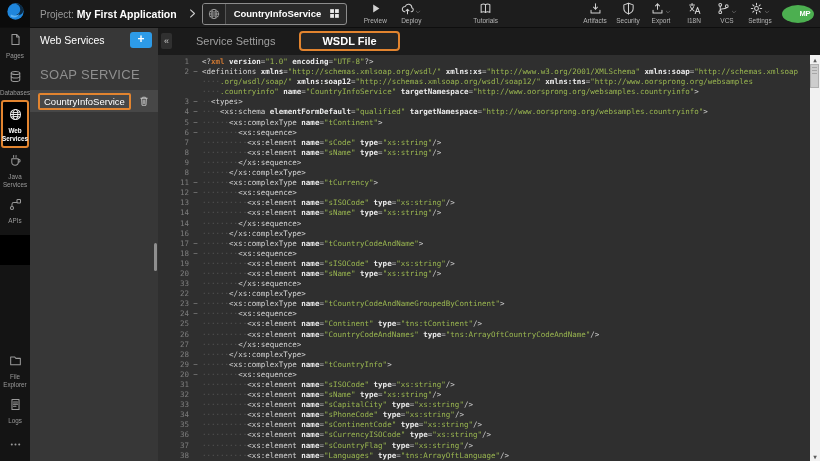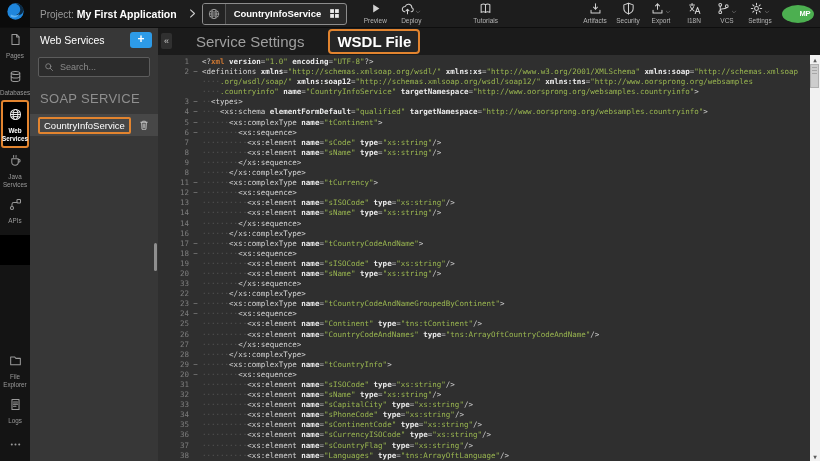--- a/index.html
+++ b/index.html
@@ -52,23 +52,23 @@
   .pitem{height:22px;background:#474747;display:flex;align-items:center;padding:0 8px;
          justify-content:space-between;cursor:pointer;}
   .pitem .pbox{border:2px solid #e2842f;border-radius:2px;padding:1px 4px;color:#fff;font-size:9.5px;}
   .trash{color:#c0c0c0;display:flex;cursor:pointer;}
   .pscroll{position:absolute;right:1px;top:216px;width:3px;height:28px;background:#8f8f8f;border-radius:2px;}
   
   .main{position:absolute;top:27px;left:158px;right:0;bottom:0;background:#1b1b1b;}
   .tabbar{height:28px;display:flex;align-items:center;padding-left:3px;}
   .collapse{width:11px;height:16px;background:#303030;color:#c8c8c8;font-size:9px;display:flex;
             align-items:center;justify-content:center;border-radius:2px;cursor:pointer;flex:none;}
-  .tab{font-size:15px;color:#9f9f9f;padding:3px 10px;margin-left:14px;cursor:pointer;white-space:nowrap;}
+  .tab{font-size:11px;color:#9f9f9f;padding:3px 10px;margin-left:14px;cursor:pointer;white-space:nowrap;}
   .tab.active{color:#fff;font-weight:bold;border:2px solid #e2842f;border-radius:4px;background:#262626;
-              padding:2px 7px;}
+              padding:2px 21px;}
   .editor{position:absolute;top:28px;left:0;right:0;bottom:0;background:#2f2f2f;overflow:hidden;
           font-family:"DejaVu Sans Mono",monospace;font-size:7.5px;line-height:10.1px;}
   .codewrap{position:absolute;top:2px;left:0;right:10px;bottom:0;overflow:hidden;}
   .crow{display:flex;height:10.1px;white-space:pre;}
   .gut{width:44px;flex:none;display:flex;justify-content:flex-end;color:#7d7d7d;}
   .gut .num{width:26px;text-align:right;}
   .gut .fold{width:13px;color:#8a8a8a;text-align:center;}
   .codeln{flex:1;overflow:hidden;}
   .tk-ws{color:#555;} .tk-str{color:#9ab750;} .tk-a{color:#ececec;font-weight:bold;}
   .tk-tag{color:#d6d6d6;} .tk-p{color:#c9c9c9;} .tk-e{color:#9e9e9e;} .tk-pi{color:#cf7832;font-weight:bold;}
@@ -310,27 +310,20 @@
               </g>
             </svg></span>
       </div>
     </div>
   </div>
 
   <div class="panel">
     <div class="phead">
       <span class="ptitle">Web Services</span>
       <div class="addbtn">+</div>
-    </div>
-    <div class="searchwrap">
-      <span><svg width="10" height="10" viewBox="0 0 14 14" fill="none" stroke="currentColor" stroke-width="1.1" stroke-linecap="round" stroke-linejoin="round">
-            <circle cx="6" cy="6" r="3.6"></circle>
-            <path d="M8.7 8.7 L12 12"></path>
-          </svg></span>
-      <input type="text" placeholder="Search..." style="">
     </div>
     <div class="section">SOAP SERVICE</div>
     <div id="panel-items">
         <div class="pitem">
           <span class="pbox">CountryInfoService</span>
           <span class="trash">
             <svg width="12" height="12" viewBox="0 0 14 14" fill="none" stroke="currentColor" stroke-width="1.1" stroke-linecap="round" stroke-linejoin="round">
               <path d="M3.2 3.8 H10.8"></path>
               <path d="M5.4 3.8 V2.6 H8.6 V3.8"></path>
               <path d="M4.2 3.8 L4.7 12 H9.3 L9.8 3.8"></path>

